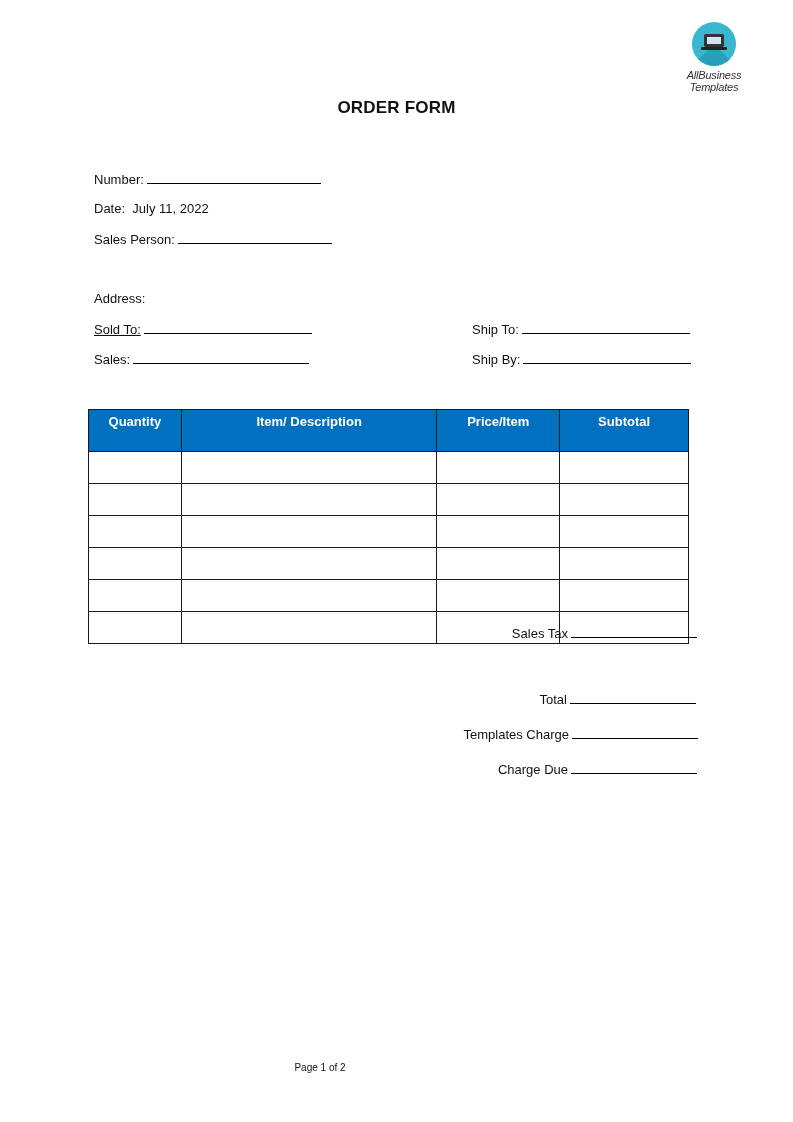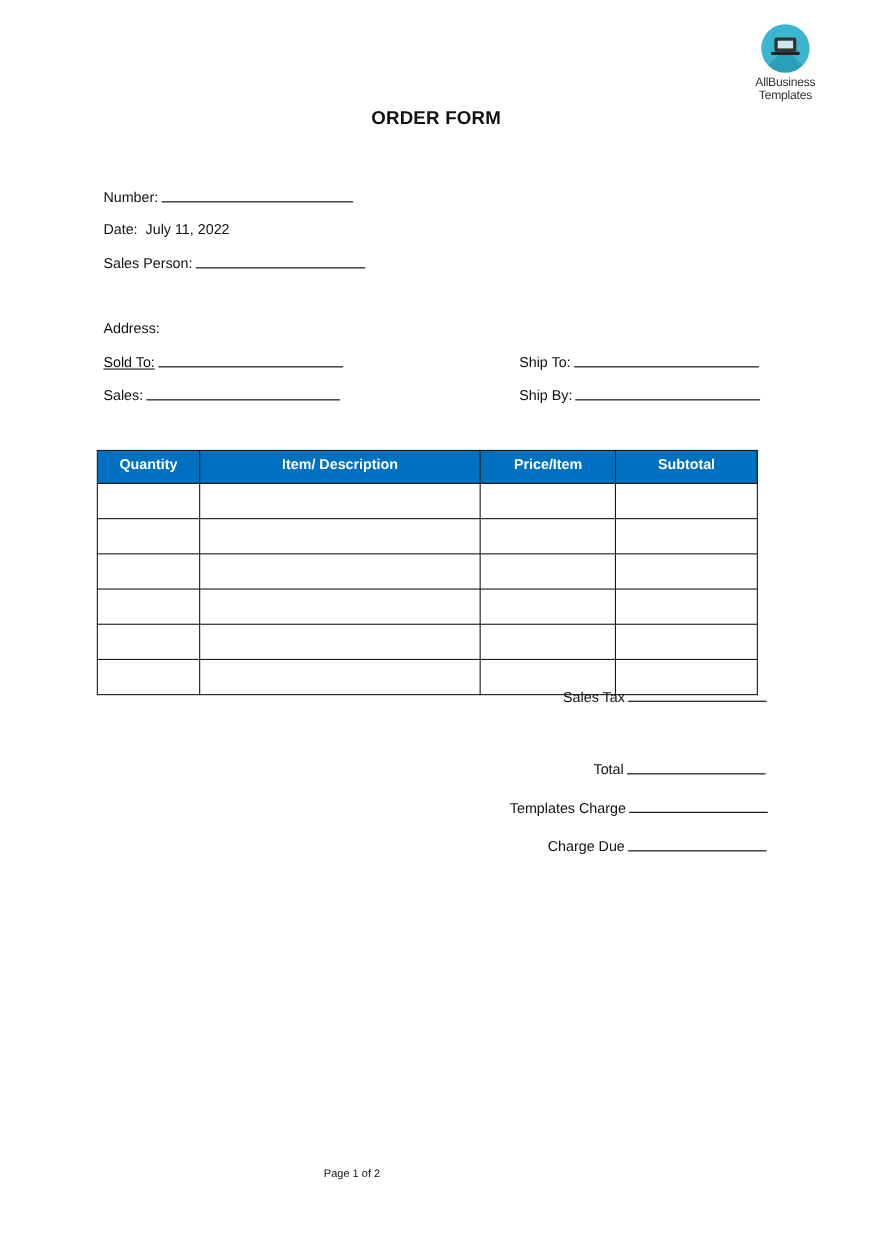--- a/index.html
+++ b/index.html
@@ -8,26 +8,26 @@
   .abs { position: absolute; }
   .logo { left: 676px; top: 20px; width: 76px; text-align: center; }
   .logo-circle { width: 44px; height: 44px; border-radius: 50%; background: #3bb6d0;
                  margin: 2px auto 0; position: relative; overflow: hidden; }
   .logo-circle .shadow { position: absolute; left: 22px; top: 22px; width: 40px; height: 40px;
                  background: #2a9fb8; transform: rotate(45deg); transform-origin: 0 0; }
   .laptop-screen { position: absolute; left: 12px; top: 12px; width: 20px; height: 13px;
                  background: #333; border-radius: 2px; }
   .laptop-screen::after { content: ""; position: absolute; left: 3px; top: 3px; width: 14px; height: 7px; background: #cfe6f3; }
   .laptop-base { position: absolute; left: 9px; top: 25px; width: 26px; height: 3px; background: #222; border-radius: 1px; }
-  .logo-text { font-size: 11px; line-height: 12px; color: #333; margin-top: 3px; letter-spacing: -0.2px; }
+  .logo-text { font-size: 11px; line-height: 12px; color: #333; margin-top: 3px; letter-spacing: -0.2px; font-style: italic; }
   .title { left: 0; width: 793px; top: 98px; text-align: center; font-size: 17px; font-weight: bold; letter-spacing: 0.2px; }
   .field { font-size: 13px; line-height: 16px; white-space: nowrap; }
   .field .blank { display: inline-block; border-bottom: 1px solid #000; height: 12px; vertical-align: baseline; margin-left: 3px; }
   table.items { position: absolute; left: 88px; top: 409px; width: 601px; border-collapse: collapse; }
-  table.items th { background: #0070c0; color: #fff; font-size: 13px; font-weight: bold; height: 30px;
+  table.items th { background: #0070c0; color: #fff; font-size: 13px; font-weight: bold; height: 42px;
                    border: 1px solid #1a1a1a; padding: 0; text-align: center; vertical-align: top; padding-top: 4px; box-sizing: border-box; }
   table.items td { height: 31px; border: 1px solid #1a1a1a; padding: 0; }
   .totals { right: 96px; text-align: right; font-size: 13px; }
   .totals .blank { display: inline-block; border-bottom: 1px solid #000; width: 126px; height: 12px; margin-left: 3px; }
   .footer { left: 0; width: 640px; top: 1062px; text-align: center; font-size: 10px; }
 </style>
 </head>
 <body>
 
 <div class="abs logo">

